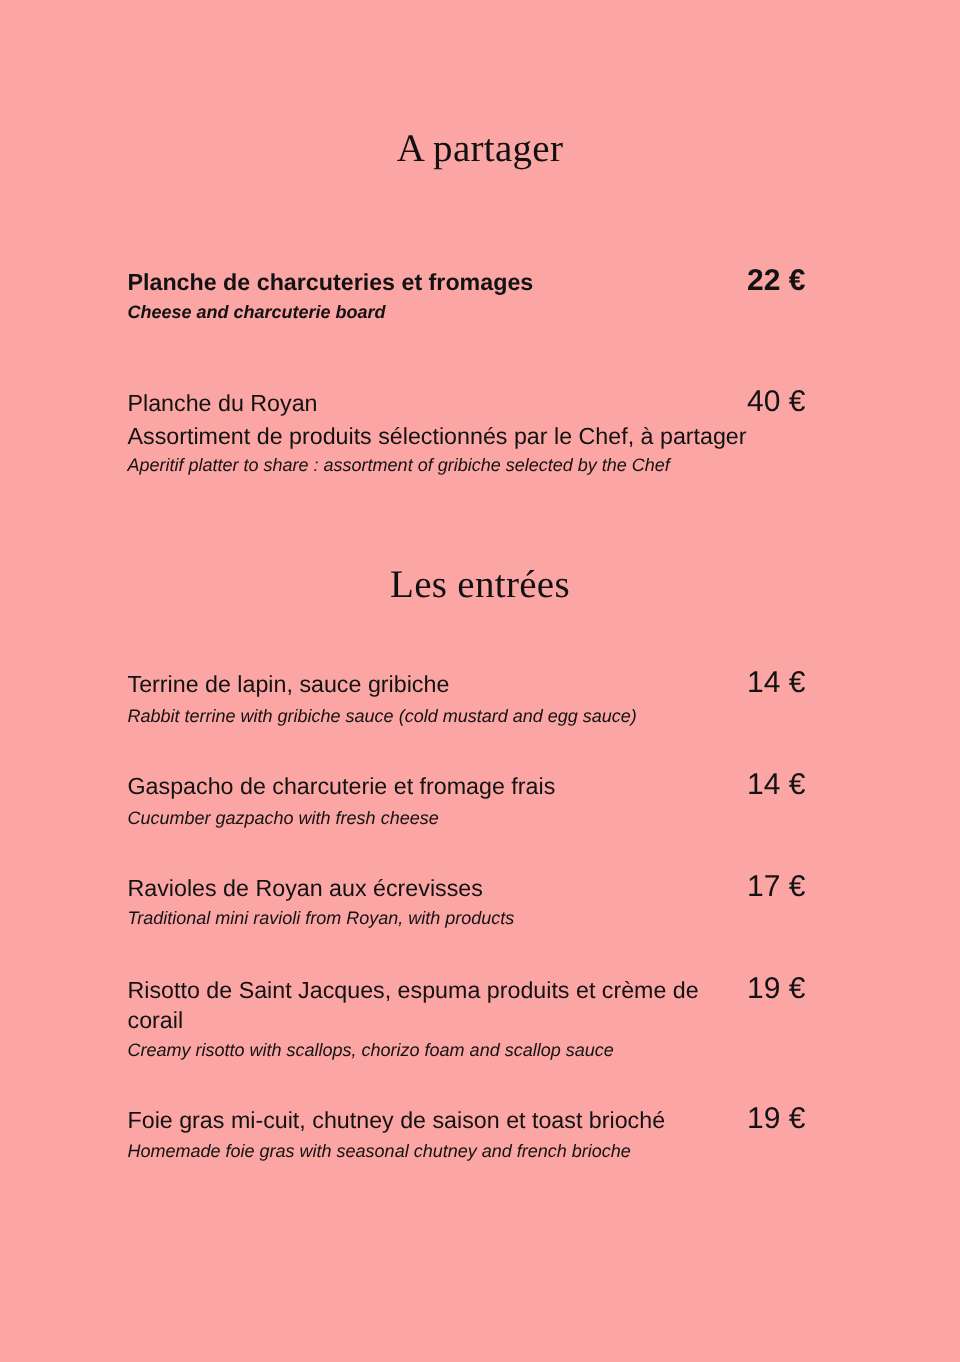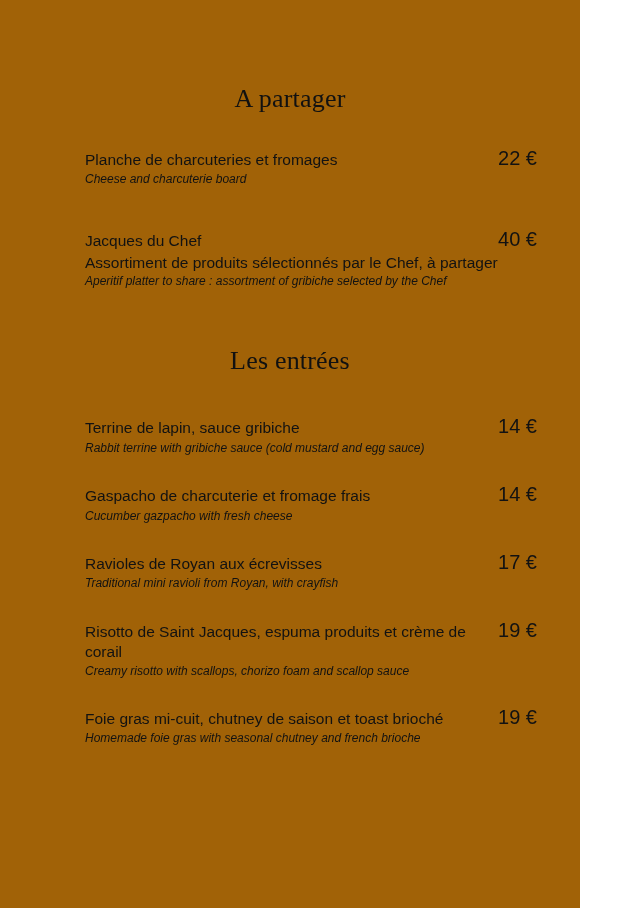--- a/index.html
+++ b/index.html
@@ -9,23 +9,23 @@
   }
   body {
     width: 640px;
     height: 908px;
     font-family: "Liberation Sans", sans-serif;
     color: #000000;
     overflow: hidden;
   }
   .page {
     position: relative;
-    width: 580px;
+    width: 640px;
     height: 908px;
-    background: #a16207;
+    background: #fca5a5;
     box-sizing: border-box;
   }
   .section {
     padding: 0 85px 0 85px;
   }
   .section-heading {
     font-family: "Liberation Serif", serif;
     font-size: 26px;
     font-weight: 400;
     text-align: center;
@@ -42,21 +42,21 @@
   }
   .items {
     margin: 0;
     padding: 0;
     list-style: none;
   }
   .items-compact .item { margin-top: 25px; }
   .items-compact .item:first-child { margin-top: 37px; }
 
   .items-spaced .item { margin-top: 38px; }
-  .items-spaced .item:first-child { margin-top: 31px; }
+  .items-spaced .item:first-child { margin-top: 60px; font-weight: bold; }
 
   .item-head {
     display: flex;
     align-items: baseline;
     justify-content: space-between;
     width: 452px;
   }
   .item-name {
     font-size: 15.5px;
     line-height: 1.32;
@@ -97,21 +97,21 @@
       <li class="item">
         <div class="item-head">
           <span class="item-name">Planche de charcuteries et fromages</span>
           <span class="item-price">22 €</span>
         </div>
         <div class="item-translation">Cheese and charcuterie board</div>
       </li>
 
       <li class="item">
         <div class="item-head">
-          <span class="item-name">Jacques du Chef</span>
+          <span class="item-name">Planche du Royan</span>
           <span class="item-price">40 €</span>
         </div>
         <div class="item-subtitle">Assortiment de produits sélectionnés par le Chef, à partager</div>
         <div class="item-translation">Aperitif platter to share : assortment of gribiche selected by the Chef</div>
       </li>
 
     </ul>
   </div>
 
   <div class="section">
@@ -133,21 +133,21 @@
           <span class="item-price">14 €</span>
         </div>
         <div class="item-translation">Cucumber gazpacho with fresh cheese</div>
       </li>
 
       <li class="item">
         <div class="item-head">
           <span class="item-name">Ravioles de Royan aux écrevisses</span>
           <span class="item-price">17 €</span>
         </div>
-        <div class="item-translation">Traditional mini ravioli from Royan, with crayfish</div>
+        <div class="item-translation">Traditional mini ravioli from Royan, with products</div>
       </li>
 
       <li class="item">
         <div class="item-head">
           <span class="item-name">Risotto de Saint Jacques, espuma produits et crème de corail</span>
           <span class="item-price">19 €</span>
         </div>
         <div class="item-translation">Creamy risotto with scallops, chorizo foam and scallop sauce</div>
       </li>
 

